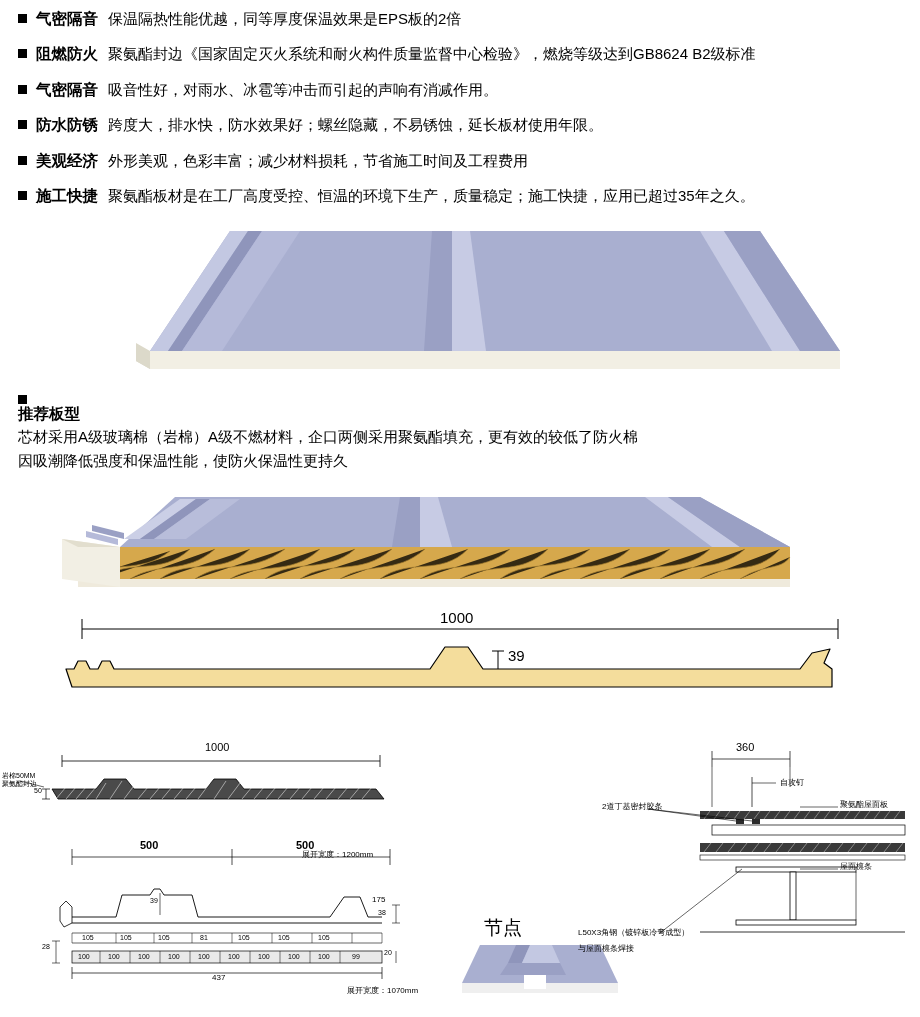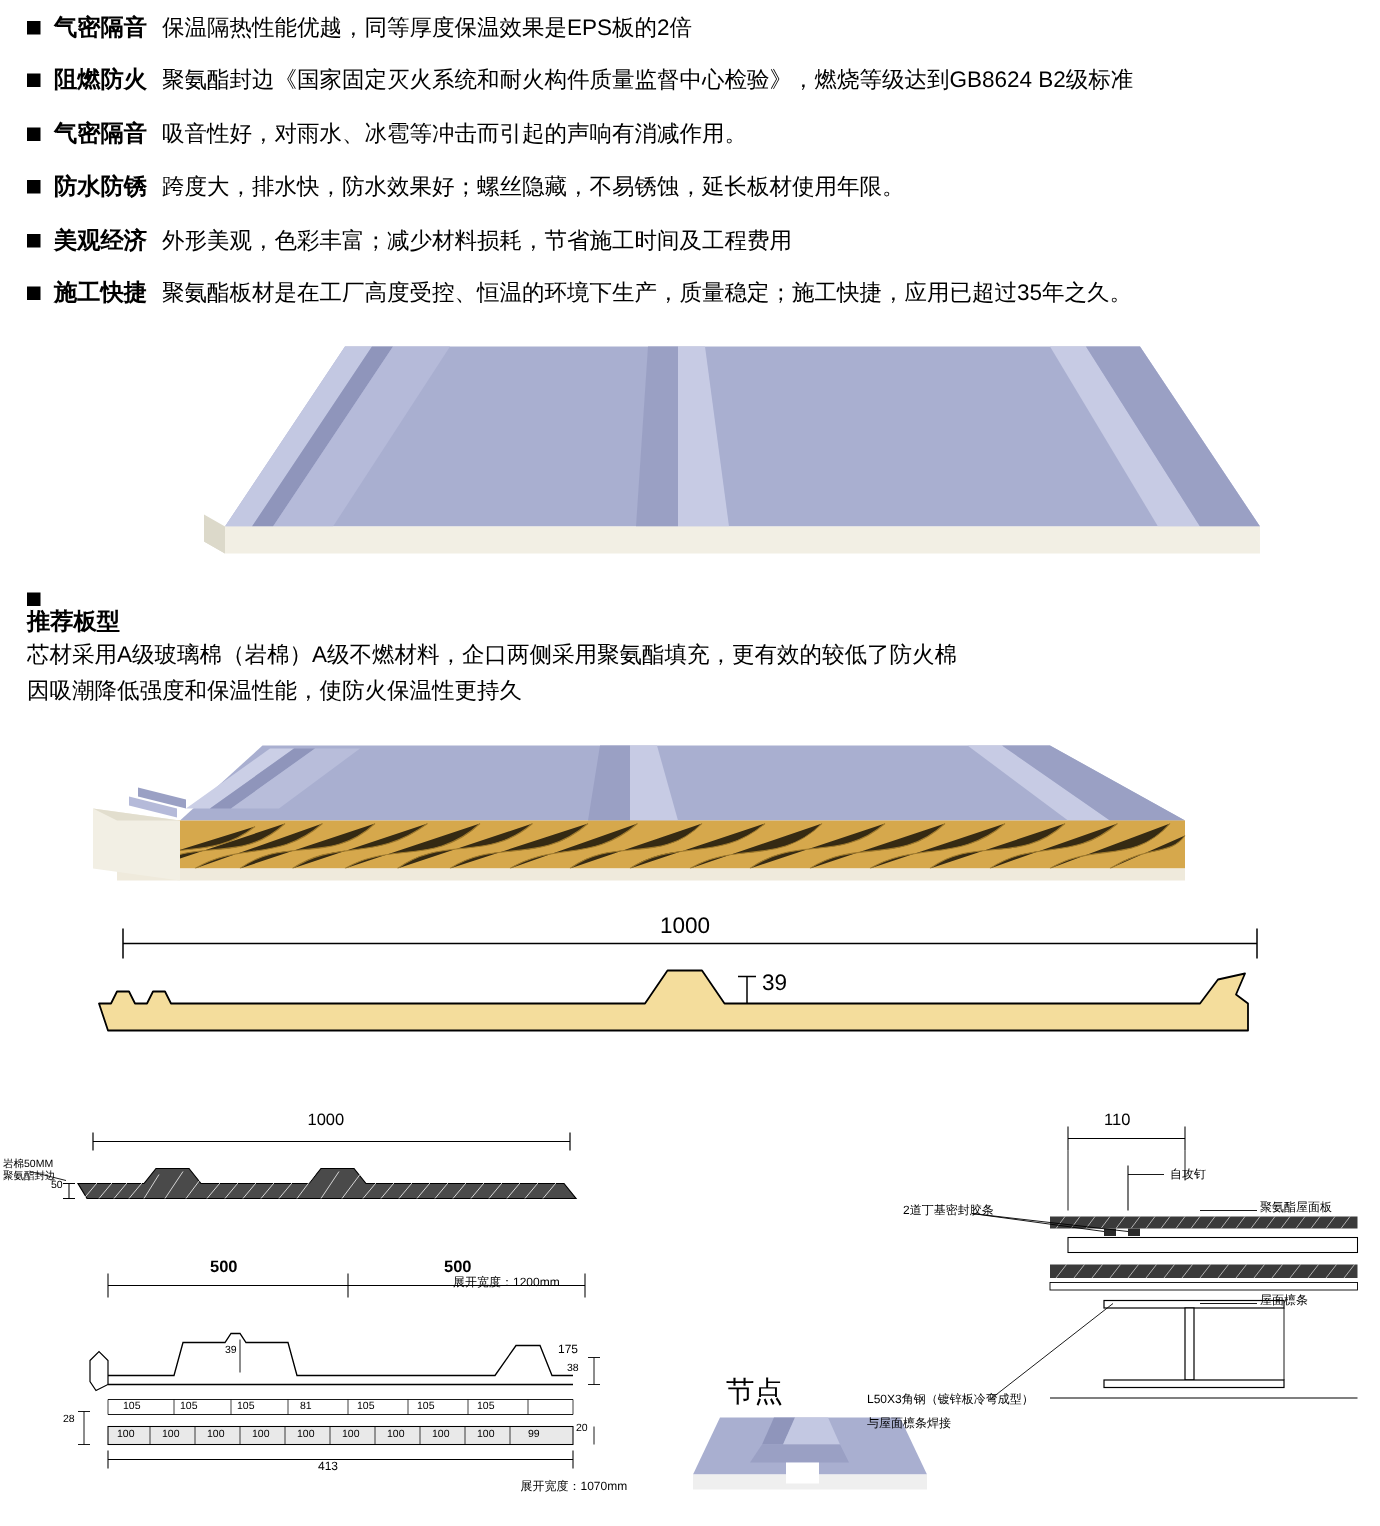--- a/index.html
+++ b/index.html
@@ -421,25 +421,25 @@
   <div class="lbl lbl-xs" style="left:108px; top:216px;">100</div>
   <div class="lbl lbl-xs" style="left:138px; top:216px;">100</div>
   <div class="lbl lbl-xs" style="left:168px; top:216px;">100</div>
   <div class="lbl lbl-xs" style="left:198px; top:216px;">100</div>
   <div class="lbl lbl-xs" style="left:228px; top:216px;">100</div>
   <div class="lbl lbl-xs" style="left:258px; top:216px;">100</div>
   <div class="lbl lbl-xs" style="left:288px; top:216px;">100</div>
   <div class="lbl lbl-xs" style="left:318px; top:216px;">100</div>
   <div class="lbl lbl-xs" style="left:352px; top:216px;">99</div>
 
-  <div class="lbl lbl-sm" style="left:212px; top:236px;">413</div>
+  <div class="lbl lbl-sm" style="left:212px; top:236px;">437</div>
   <div class="lbl lbl-sm" style="left:308px; top:248px;margin-left:39px;">展开宽度：1070mm</div>
 
   <div class="lbl" style="left:484px; top:178px; font-size:19px;">节点</div>
 
-  <div class="lbl" style="left:736px; top:4px;">110</div>
+  <div class="lbl" style="left:736px; top:4px;">360</div>
   <div class="lbl lbl-sm" style="left:780px; top:40px;">自攻钉</div>
   <div class="lbl lbl-sm" style="left:840px; top:62px;">聚氨酯屋面板</div>
   <div class="lbl lbl-sm" style="left:602px; top:64px;">2道丁基密封胶条</div>
   <div class="lbl lbl-sm" style="left:840px; top:124px;">屋面檩条</div>
   <div class="lbl lbl-sm" style="left:578px; top:190px;">L50X3角钢（镀锌板冷弯成型）</div>
   <div class="lbl lbl-sm" style="left:578px; top:206px;">与屋面檩条焊接</div>
 </div>
 
 </body></html>

